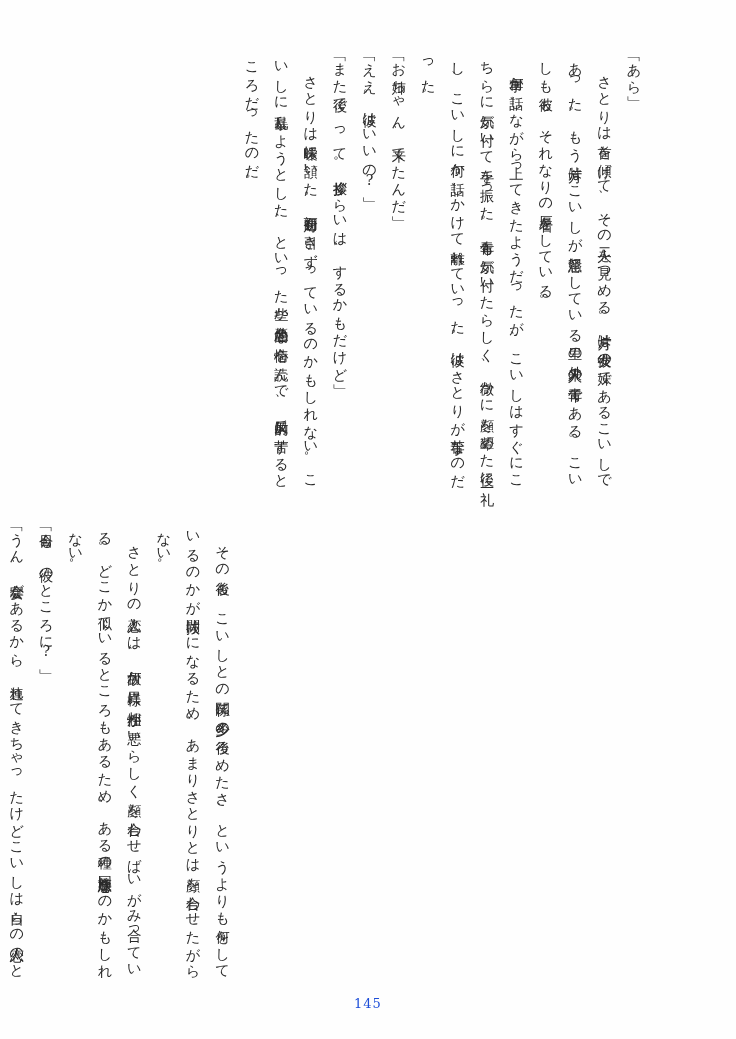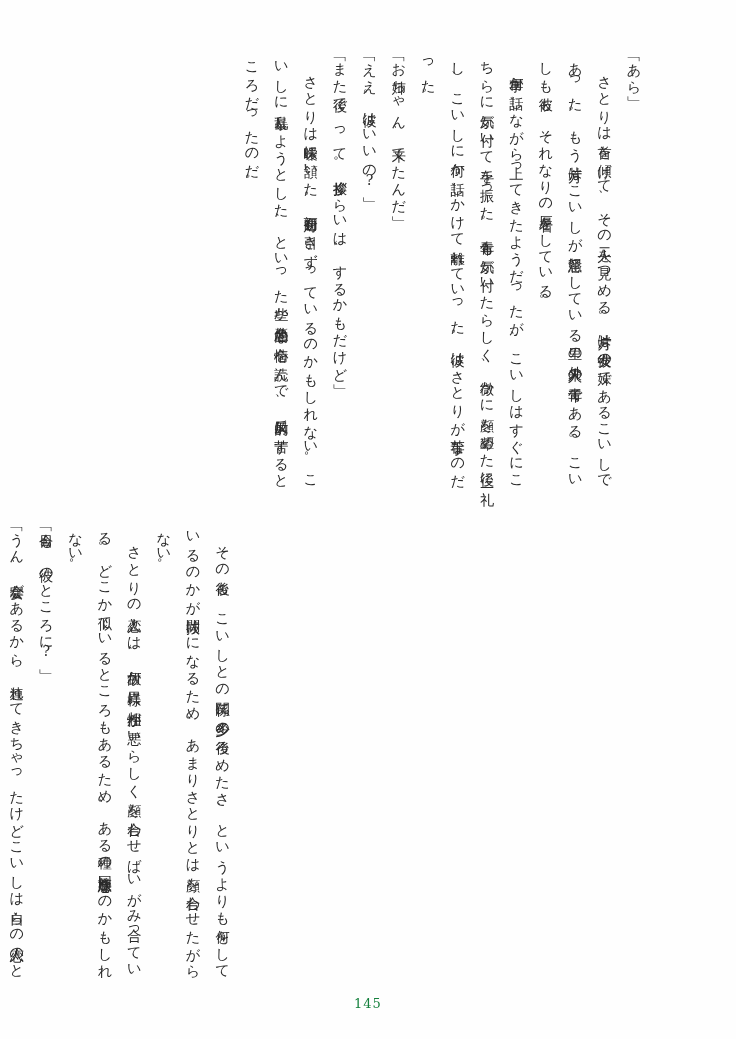--- a/index.html
+++ b/index.html
@@ -70,21 +70,21 @@
     height: 1px;
   }
   .page-number {
     position: absolute;
     left: 0;
     right: 0;
     bottom: 28px;
     text-align: center;
     font-size: 13px;
     font-family: "DejaVu Serif", "Liberation Serif", serif;
-    color: #15803d;
+    color: #1d4ed8;
     letter-spacing: 1px;
   }
 </style>
 </head>
 <body>
 
 <div class="page">
 
   <div class="text-area">
 

